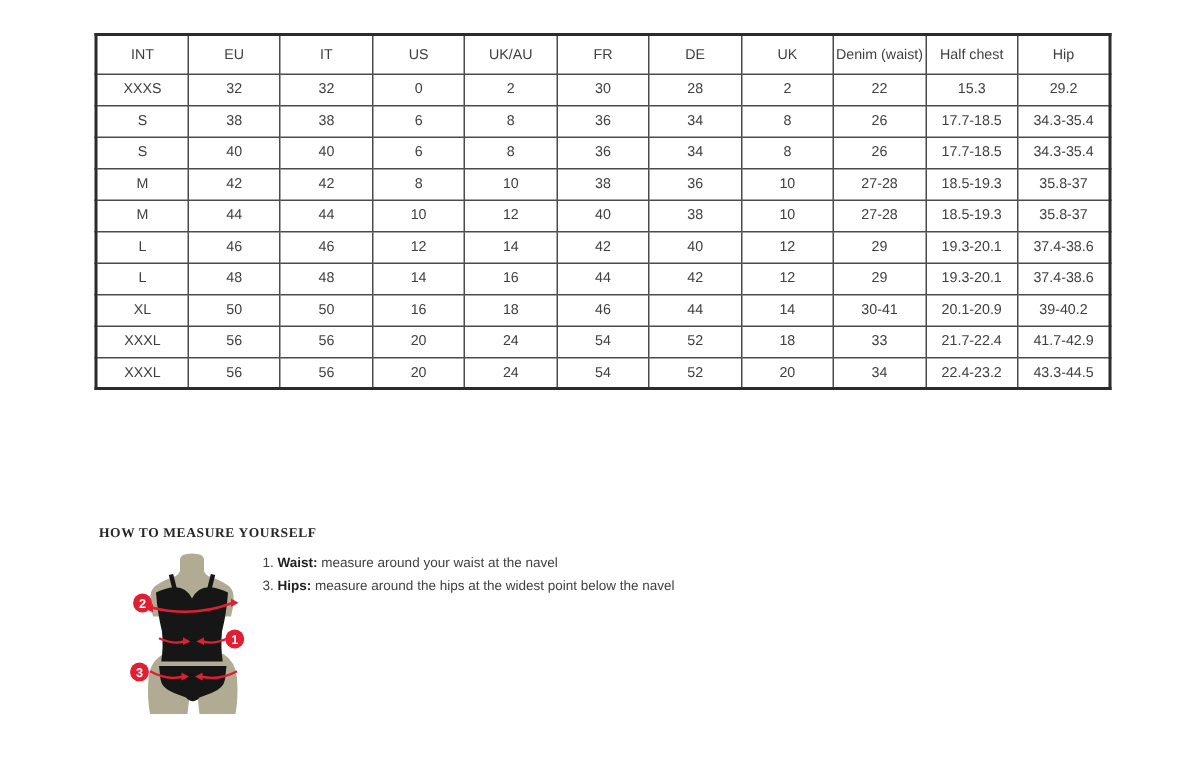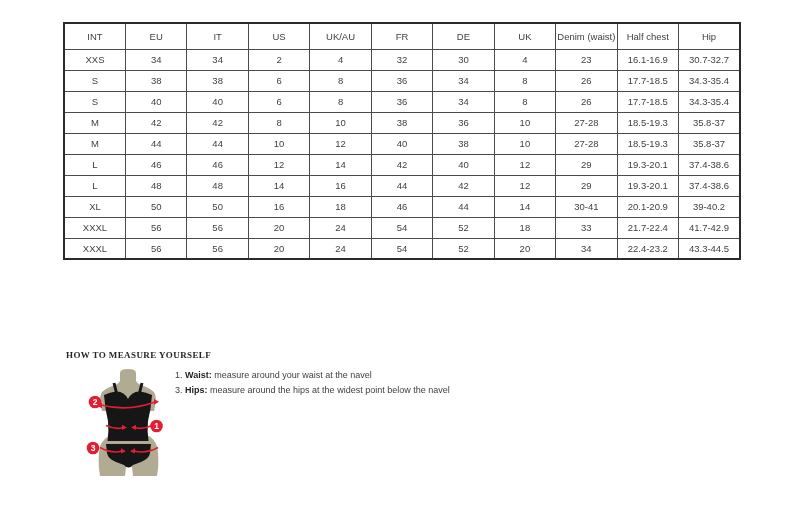--- a/index.html
+++ b/index.html
@@ -57,31 +57,31 @@
           <th>FR</th>
           <th>DE</th>
           <th>UK</th>
           <th>Denim (waist)</th>
           <th>Half chest</th>
           <th>Hip</th>
         </tr>
       </thead>
     <tbody>
         <tr>
-          <td>XXS</td>
-          <td>34</td>
-          <td>34</td>
+          <td>XXXS</td>
+          <td>32</td>
+          <td>32</td>
+          <td>0</td>
           <td>2</td>
-          <td>4</td>
-          <td>32</td>
           <td>30</td>
-          <td>4</td>
-          <td>23</td>
-          <td>16.1-16.9</td>
-          <td>30.7-32.7</td>
+          <td>28</td>
+          <td>2</td>
+          <td>22</td>
+          <td>15.3</td>
+          <td>29.2</td>
         </tr>
         <tr>
           <td>S</td>
           <td>38</td>
           <td>38</td>
           <td>6</td>
           <td>8</td>
           <td>36</td>
           <td>34</td>
           <td>8</td>

